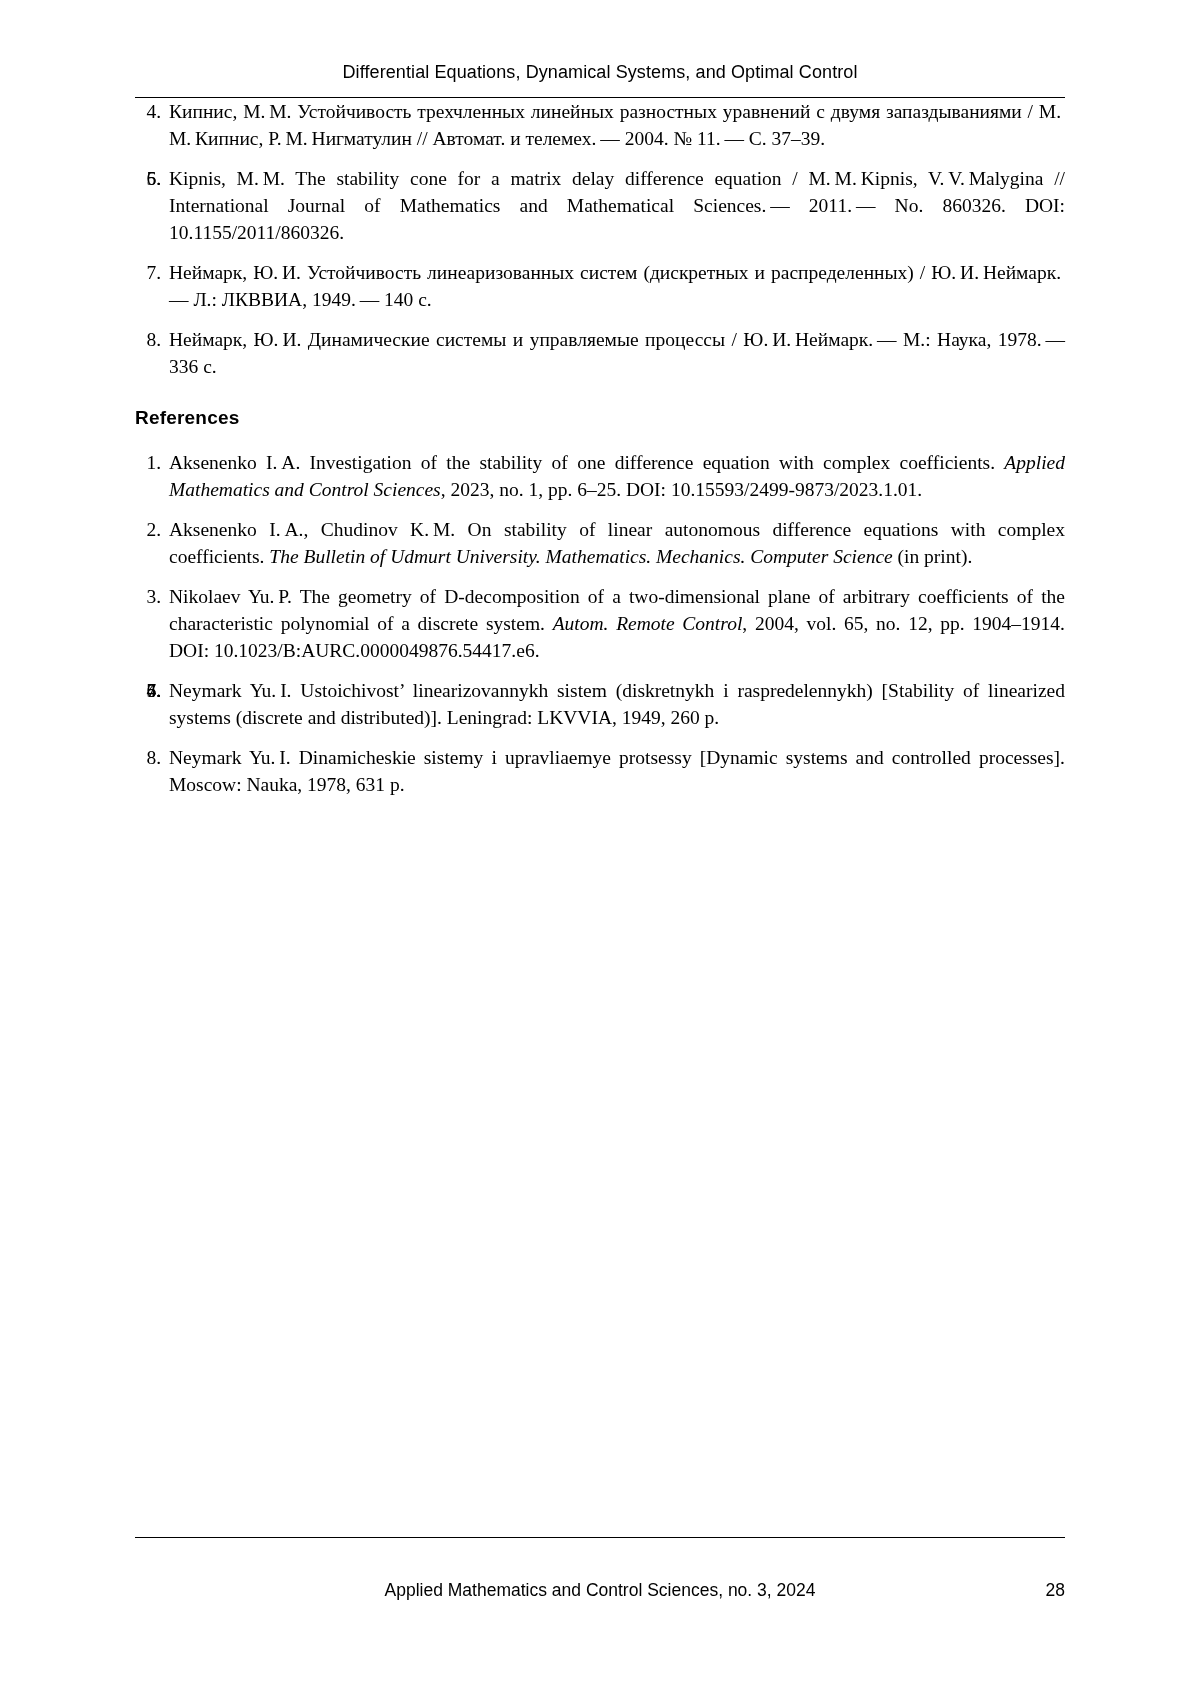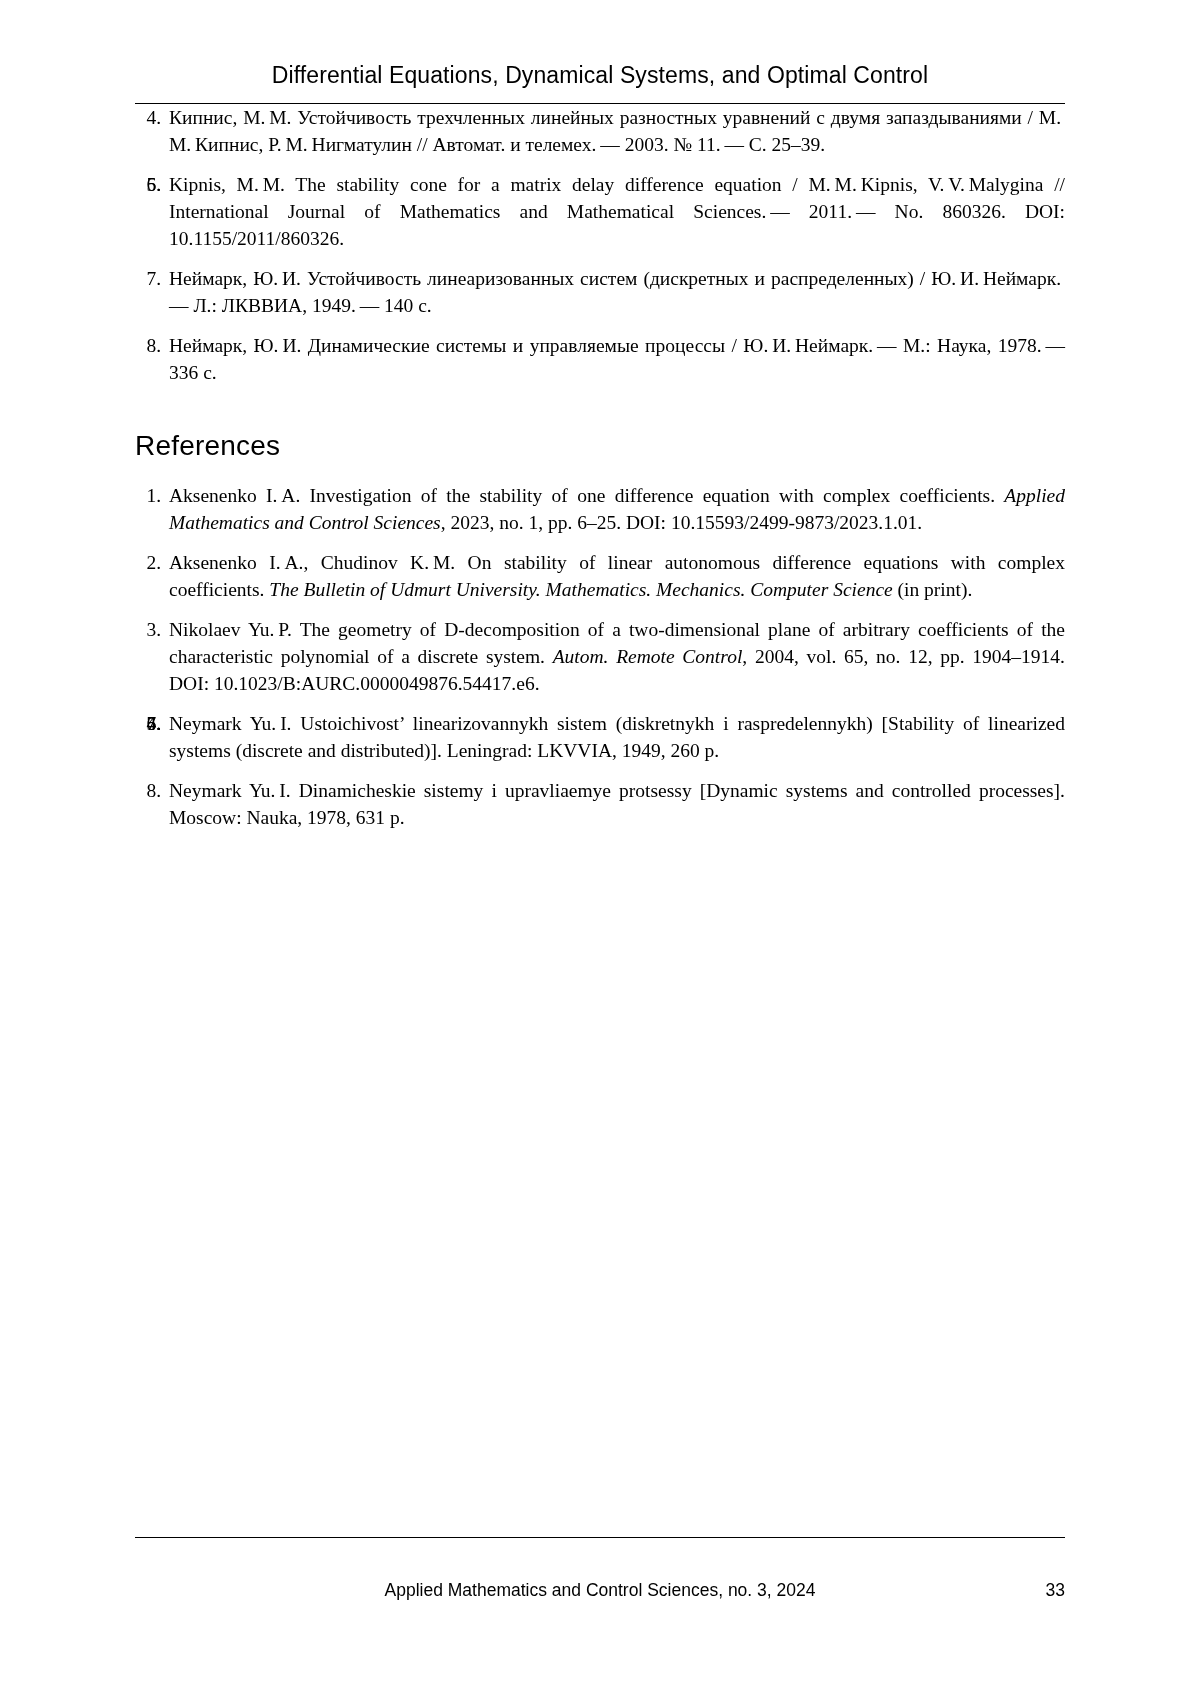--- a/index.html
+++ b/index.html
@@ -19,21 +19,21 @@
     height: 1697px;
     position: relative;
     box-sizing: border-box;
     padding: 0 135px;
   }
   
   .running-head {
     padding-top: 62px;
     text-align: center;
     font-family: "Liberation Sans", sans-serif;
-    font-size: 23px;
+    font-size: 18px;
     letter-spacing: 0.1px;
     color: #000;
   }
   .rule-top {
     margin-top: 14px;
     border-top: 1.6px solid #000;
     width: 100%;
   }
   
   ol.reflist {
@@ -58,23 +58,23 @@
     width: 26px;
     text-align: right;
     font-size: 19.5px;
   }
   .list-cyr { margin-top: 26px; }
   .list-lat { margin-top: 14px; }
 
   
   h2.section-title {
     font-family: "Liberation Sans", sans-serif;
-    font-size: 28px;
-    font-weight: normal;
-    margin: 44px 0 20px 0;
+    font-size: 19px;
+    font-weight: bold;
+    margin: 27px 0 20px 0;
     padding-left: 0;
     letter-spacing: 0.2px;
   }
 
   i { font-style: italic; }
 
   
   .footer-wrap {
     position: absolute;
     left: 135px;
@@ -105,21 +105,21 @@
 </style>
 </head>
 <body>
 
 <div class="page">
 
   <div class="running-head">Differential Equations, Dynamical Systems, and Optimal Control</div>
   <div class="rule-top"></div>
 
   <ol class="reflist list-cyr">
-      <li><span class="num">4.</span><span>Кипнис, М. М. Устойчивость трехчленных линейных разностных уравнений с двумя запаздываниями / М. М. Кипнис, Р. М. Нигматулин // Автомат. и телемех. — 2003. № 11. — С. 25–39.</span></li>
+      <li><span class="num">4.</span><span>Кипнис, М. М. Устойчивость трехчленных линейных разностных уравнений с двумя запаздываниями / М. М. Кипнис, Р. М. Нигматулин // Автомат. и телемех. — 2004. № 11. — С. 37–39.</span></li>
       <li><span class="num">5.</span></li>
       <li><span class="num">6.</span><span>Kipnis, M. M. The stability cone for a matrix delay difference equation / M. M. Kipnis, V. V. Malygina // International Journal of Mathematics and Mathematical Sciences. — 2011. — No. 860326. DOI: 10.1155/2011/860326.</span></li>
       <li><span class="num">7.</span><span>Неймарк, Ю. И. Устойчивость линеаризованных систем (дискретных и распределенных) / Ю. И. Неймарк. — Л.: ЛКВВИА, 1949. — 140 с.</span></li>
       <li><span class="num">8.</span><span>Неймарк, Ю. И. Динамические системы и управляемые процессы / Ю. И. Неймарк. — М.: Наука, 1978. — 336 с.</span></li>
     </ol>
 
   <h2 class="section-title">References</h2>
 
   <ol class="reflist list-lat">
       <li><span class="num">1.</span><span>Aksenenko I. A. Investigation of the stability of one difference equation with complex coefficients. <i>Applied Mathematics and Control Sciences</i>, 2023, no. 1, pp. 6–25. DOI: 10.15593/2499-9873/2023.1.01.</span></li>
@@ -129,17 +129,17 @@
       <li><span class="num">5.</span></li>
       <li><span class="num">6.</span></li>
       <li><span class="num">7.</span><span>Neymark Yu. I. Ustoichivost’ linearizovannykh sistem (diskretnykh i raspredelennykh) [Stability of linearized systems (discrete and distributed)]. Leningrad: LKVVIA, 1949, 260 p.</span></li>
       <li><span class="num">8.</span><span>Neymark Yu. I. Dinamicheskie sistemy i upravliaemye protsessy [Dynamic systems and controlled processes]. Moscow: Nauka, 1978, 631 p.</span></li>
     </ol>
 
   <div class="footer-wrap">
     <div class="rule-bottom"></div>
     <div class="footer-row">
       <span class="footer-center">Applied Mathematics and Control Sciences, no. 3, 2024</span>
-      <span class="footer-page">33</span>
+      <span class="footer-page">28</span>
     </div>
   </div>
 
 </div>
 
 </body></html>

